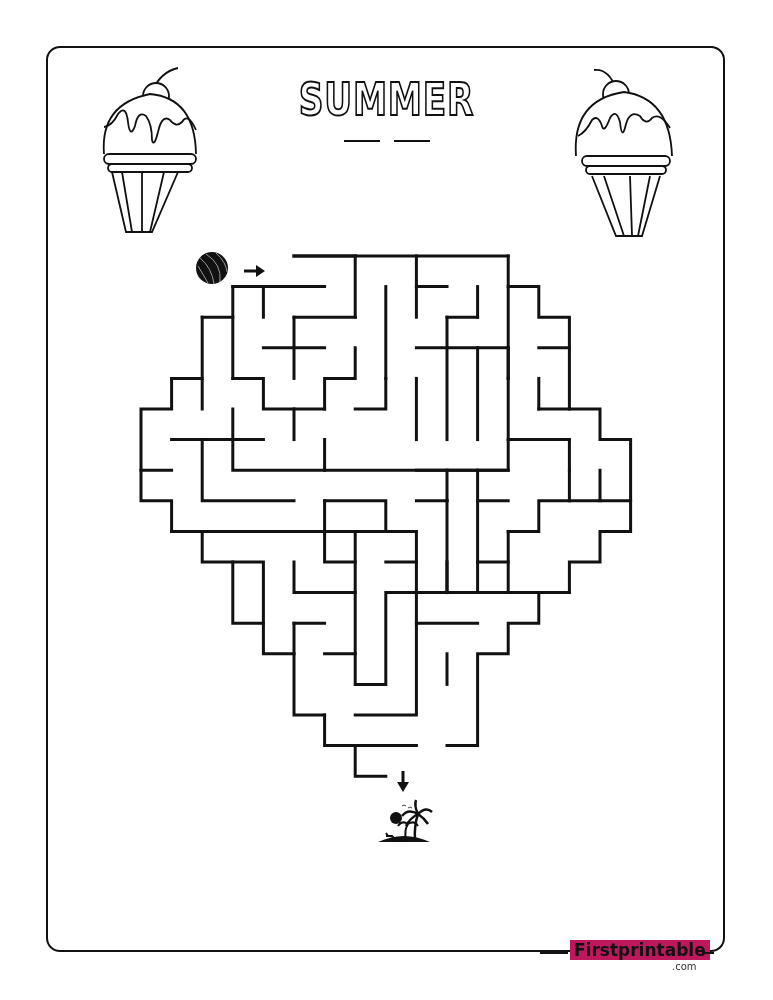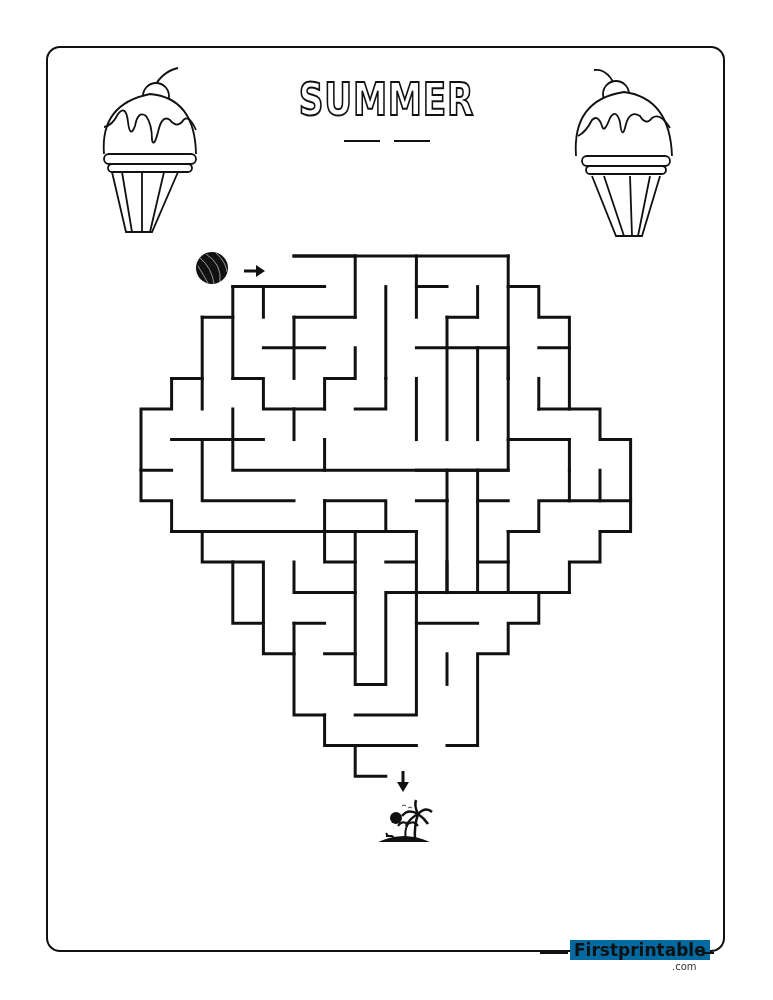--- a/index.html
+++ b/index.html
@@ -6,21 +6,21 @@
   body { width: 773px; height: 1000px; position: relative; overflow: hidden; font-family: "Liberation Sans", sans-serif; }
   .frame { position: absolute; left: 46px; top: 46px; width: 679px; height: 906px; border: 2px solid #111; border-radius: 14px; box-sizing: border-box; }
   .title { position: absolute; left: 0; width: 773px; top: 70px; text-align: center; font-family: "DejaVu Sans", sans-serif; font-weight: bold; font-size: 44px; letter-spacing: 1px; color: #fff; -webkit-text-stroke: 2px #111; line-height: 60px; transform: scaleX(0.78); }
   .subtitle-row { position: absolute; left: 0; width: 773px; top: 140px; display: flex; justify-content: center; align-items: center; gap: 14px; }
   .subtitle-line { width: 36px; height: 2px; background: #111; }
   .subtitle { font-family: "DejaVu Sans", sans-serif; font-size: 18px; color: #111; letter-spacing: 0.5px; }
   .cone { position: absolute; top: 64px; width: 130px; height: 180px; }
   .cone-left { left: 90px; }
   .cone-right { left: 560px; }
   svg.maze { position: absolute; left: 0; top: 0; }
-  .brand { position: absolute; left: 570px; top: 940px; font-family: "DejaVu Sans", sans-serif; font-weight: bold; font-size: 17px; color: #111; background: #0369a1; padding: 0 4px; }
+  .brand { position: absolute; left: 570px; top: 940px; font-family: "DejaVu Sans", sans-serif; font-weight: bold; font-size: 17px; color: #111; background: #be185d; padding: 0 4px; }
   .brand-dot { position: absolute; left: 672px; top: 961px; font-family: "DejaVu Sans", sans-serif; font-size: 10px; color: #333; }
   .brand-line-l { position: absolute; left: 540px; top: 952px; width: 28px; height: 2px; background: #111; }
   .brand-line-r { position: absolute; left: 702px; top: 952px; width: 12px; height: 2px; background: #111; }
 </style>
 </head>
 <body>
 
 <div class="frame"></div>
 <div class="brand-line-l"></div>
 <div class="brand">Firstprintable</div>

